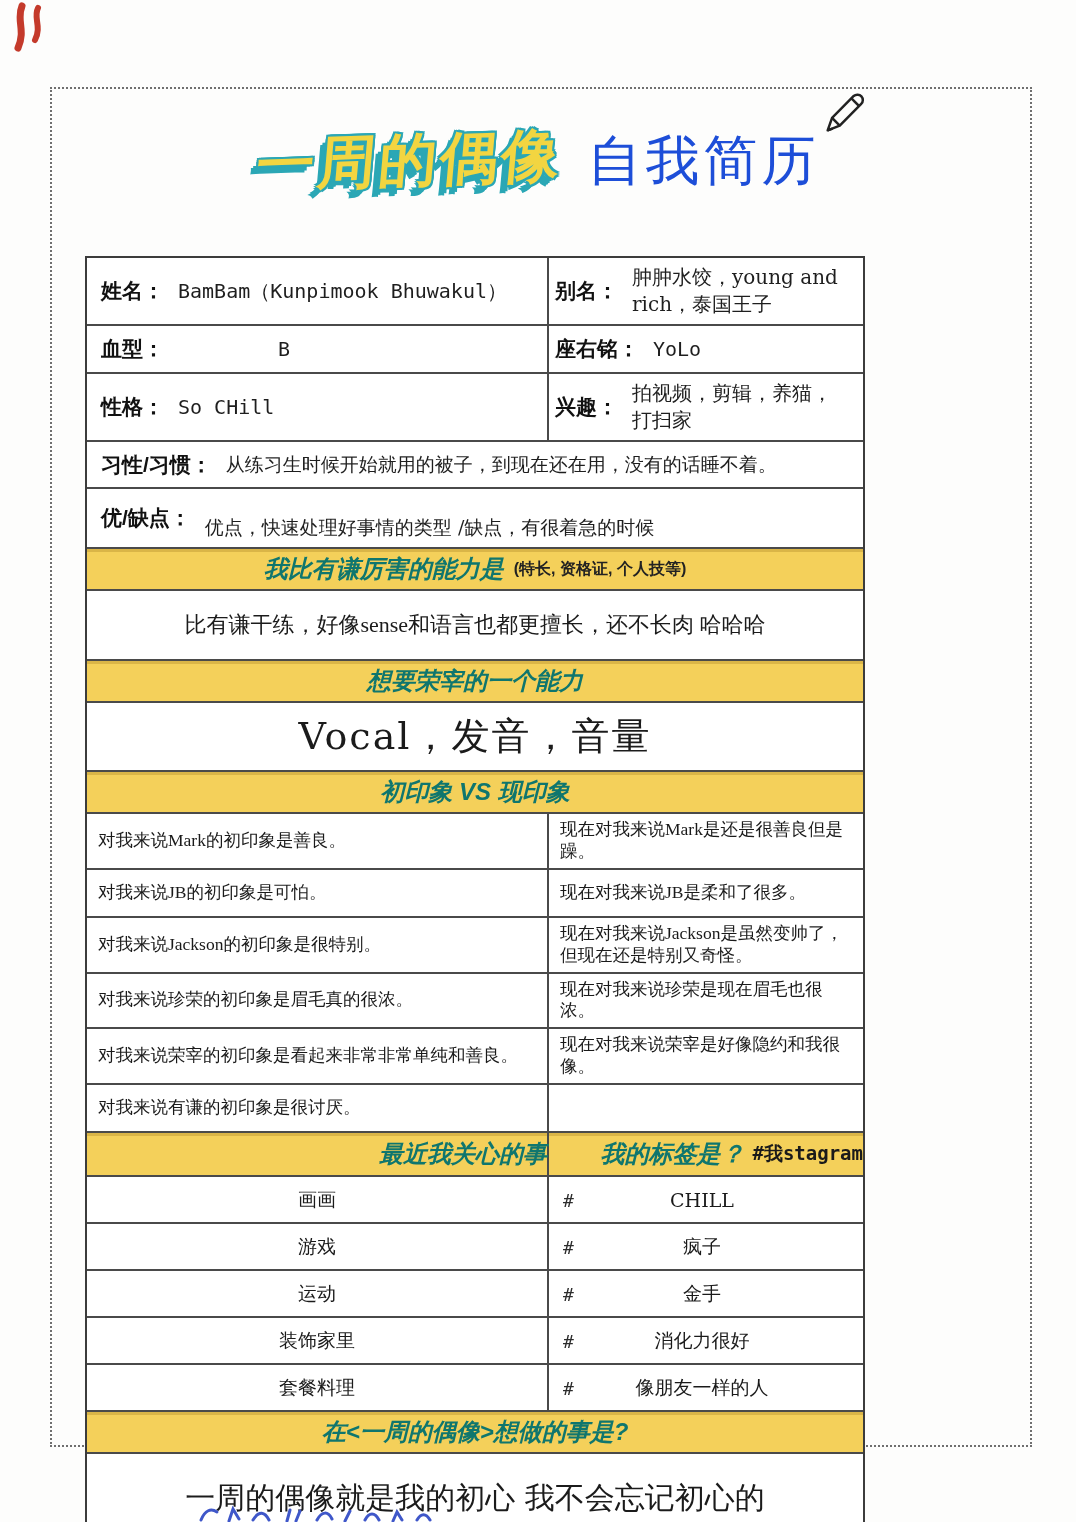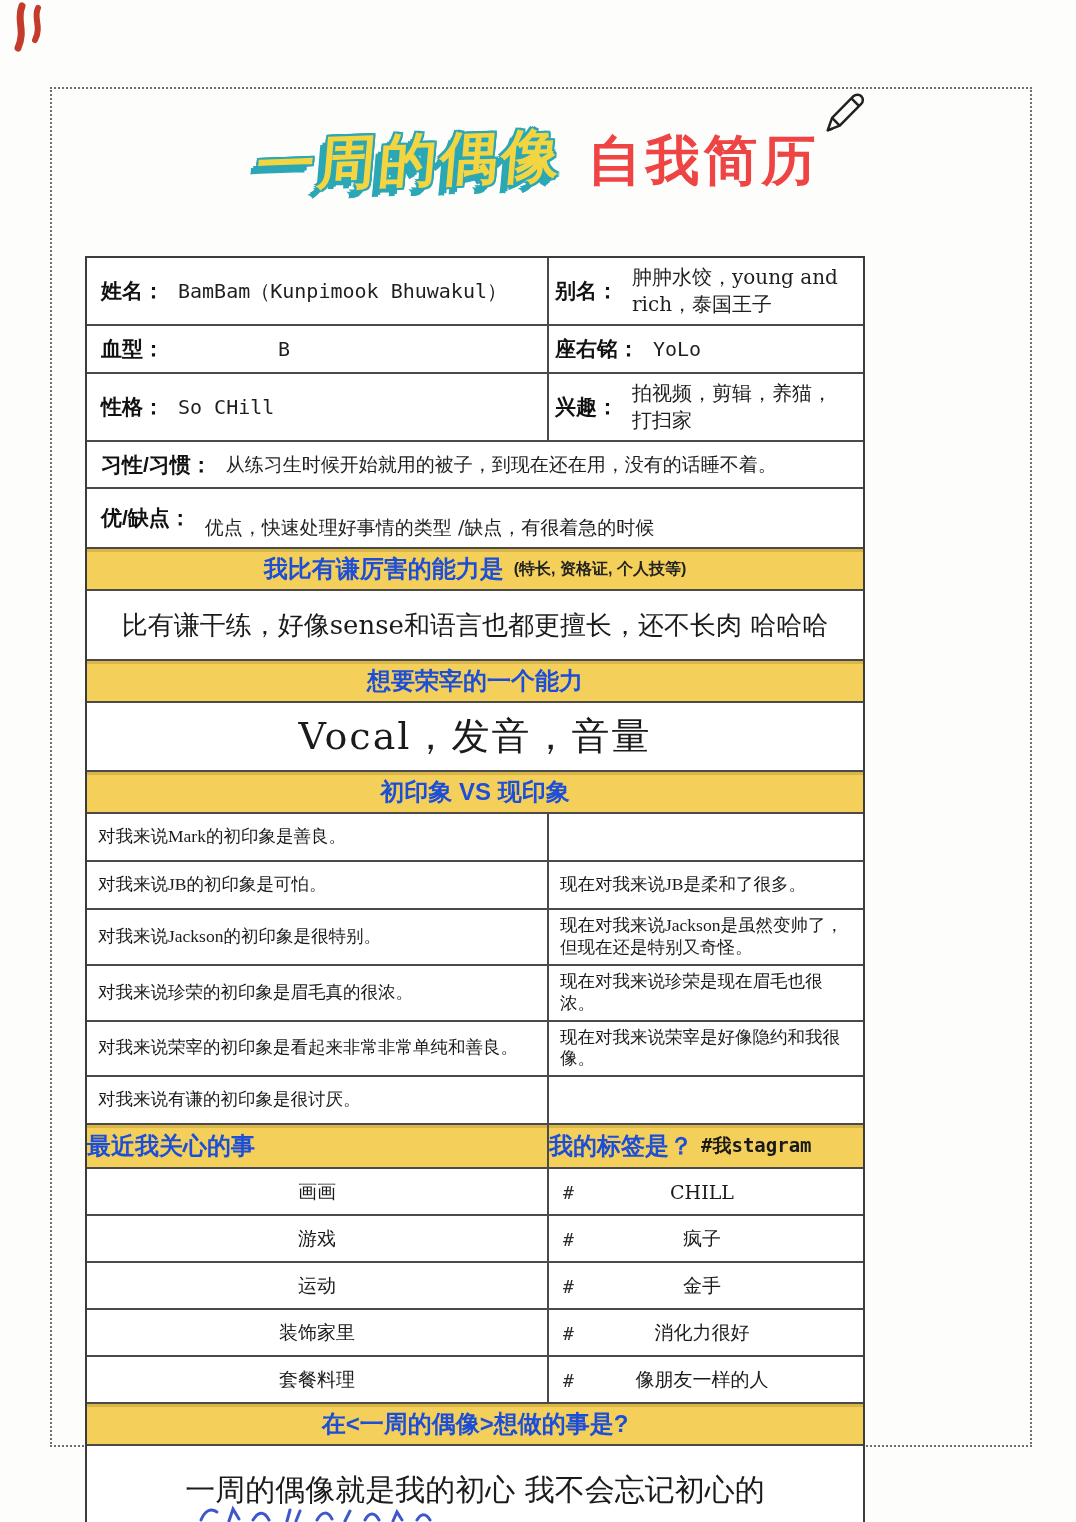--- a/index.html
+++ b/index.html
@@ -17,21 +17,21 @@
     display:flex;justify-content:center;align-items:center;gap:26px;
   }
   .brand{
     font-size:58px;font-weight:900;letter-spacing:3px;color:#f2d541;
     transform:skewX(-7deg) rotate(-2deg);
     text-shadow:
       2px 0 0 #2ba7b5,-2px 0 0 #2ba7b5,0 2px 0 #2ba7b5,0 -2px 0 #2ba7b5,
       2px 2px 0 #2ba7b5,-2px 2px 0 #2ba7b5,2px -2px 0 #2ba7b5,-2px -2px 0 #2ba7b5,
       -5px 6px 0 #2ba7b5,-7px 8px 0 #2ba7b5;
   }
-  .doc-title{position:relative;font-size:54px;font-weight:700;color:#ef4444;letter-spacing:4px;}
+  .doc-title{position:relative;font-size:54px;font-weight:400;color:#1d4ed8;letter-spacing:4px;}
   .pencil{position:absolute;right:-46px;top:-34px;}
   
   .red-marks{position:absolute;left:6px;top:2px;}
   .blue-marks{position:absolute;left:195px;top:1498px;}
   
   .form{
     position:absolute;left:85px;top:256px;width:780px;background:#fff;
     border:2px solid #3c3c3c;box-sizing:border-box;
   }
   .row{display:flex;border-bottom:2px solid #4a4a4a;box-sizing:border-box;}
@@ -43,36 +43,36 @@
   .h47{min-height:47px;text-align:center;}
   .lab{font-weight:700;font-size:21px;white-space:nowrap;margin-right:14px;color:#111;}
   .val{font-size:20px;color:#1e1e1e;font-family:"DejaVu Sans Mono","Liberation Mono",monospace;}
   .hand{font-family:"DejaVu Serif","Liberation Serif",serif;}
   
   .banner{
     background:#f4d05a;min-height:42px;display:flex;align-items:center;justify-content:center;
     gap:10px;box-sizing:border-box;box-shadow:inset 0 3px 0 rgba(150,110,20,.28);
     padding:4px 10px;
   }
-  .b-main{font-weight:800;font-size:24px;color:#1d4ed8;}
+  .b-main{font-weight:800;font-size:24px;color:#0f766e;font-style:italic;}
   .b-note{font-weight:700;font-size:16px;color:#222;}
   .banner2{display:flex;box-sizing:border-box;}
   .banner2 .bh{
-    background:#f4d05a;min-height:42px;display:flex;align-items:center;justify-content:flex-start;
+    background:#f4d05a;min-height:42px;display:flex;align-items:center;justify-content:flex-end;
     box-sizing:border-box;box-shadow:inset 0 3px 0 rgba(150,110,20,.28);gap:8px;
   }
   .banner2 .bh-left{width:462px;border-right:2px solid #4a4a4a;}
   .banner2 .bh-right{flex:1;}
   .b-suffix{font-weight:700;font-size:19px;font-family:"DejaVu Sans Mono","Liberation Mono",monospace;}
   
   .answer{
     min-height:70px;display:flex;align-items:center;justify-content:center;
     text-align:center;padding:8px 24px;box-sizing:border-box;color:#1b1b1b;
   }
-  .a1{font-size:26px;}
+  .a1{font-size:22px;font-family:Liberation Serif, serif;}
   .a2{font-size:38px;letter-spacing:2px;min-height:68px;}
   .a3{font-size:30px;min-height:88px;}
   
   .imp .cell{min-height:46px;font-family:"Liberation Serif",serif;font-size:17.5px;padding:5px 11px;line-height:1.25;}
   
   .list .c-left{justify-content:center;min-height:45px;}
   .list .c-right{position:relative;justify-content:center;min-height:45px;}
   .concern-v{font-size:19px;}
   .hash{
     position:absolute;left:14px;top:50%;transform:translateY(-50%);
@@ -165,20 +165,21 @@
       <span class="b-main">想要荣宰的一个能力</span>
     </div>
     <div class="row answer a2 hand">Vocal，发音，音量</div>
 
     <div class="row banner">
       <span class="b-main">初印象 VS 现印象</span>
     </div>
 
     <div class="row imp">
       <div class="cell c-left">对我来说Mark的初印象是善良。</div>
+      <div class="cell c-right">现在对我来说Mark是还是很善良但是躁。</div>
     </div>
     <div class="row imp">
       <div class="cell c-left">对我来说JB的初印象是可怕。</div>
       <div class="cell c-right">现在对我来说JB是柔和了很多。</div>
     </div>
     <div class="row imp">
       <div class="cell c-left">对我来说Jackson的初印象是很特别。</div>
       <div class="cell c-right">现在对我来说Jackson是虽然变帅了，但现在还是特别又奇怪。</div>
     </div>
     <div class="row imp">

